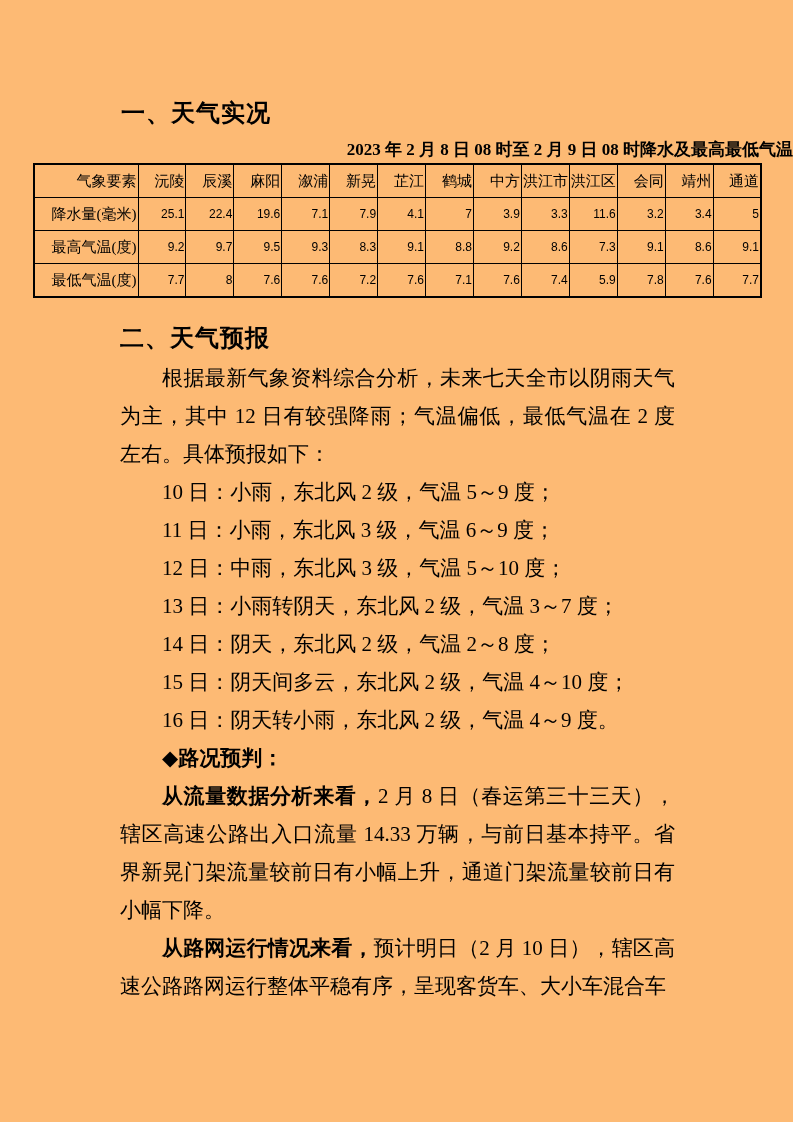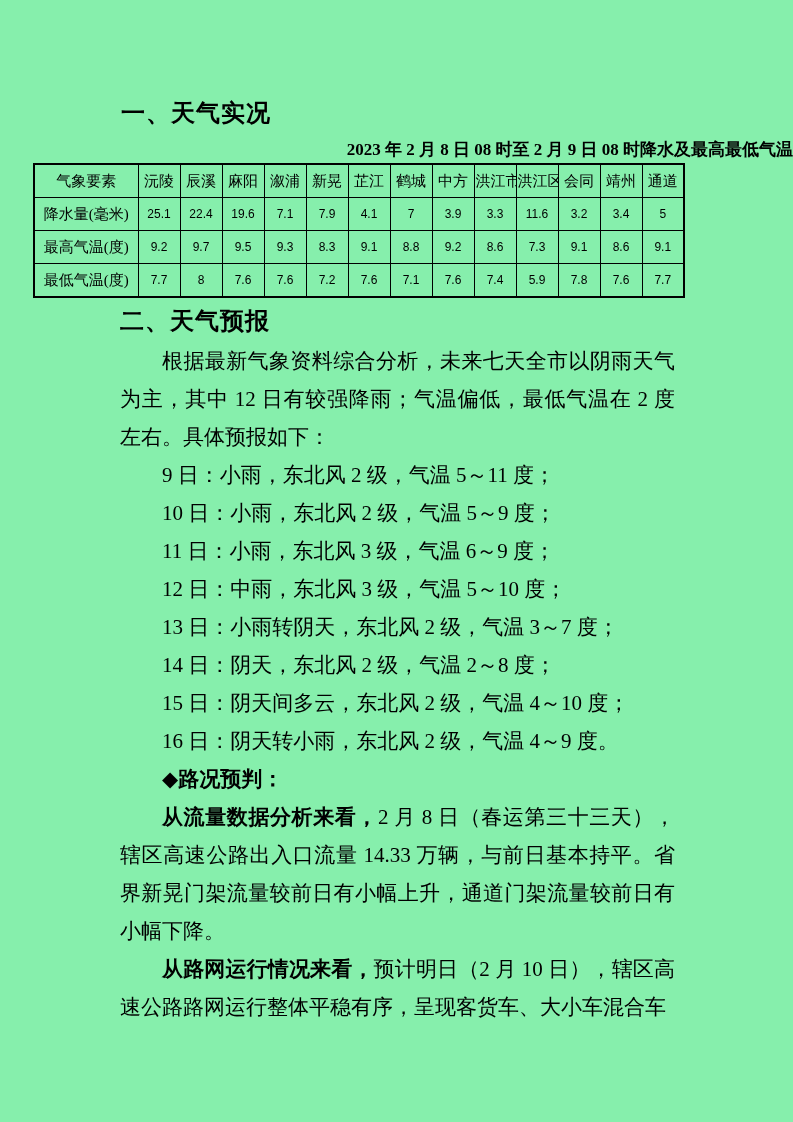--- a/index.html
+++ b/index.html
@@ -1,62 +1,62 @@
 <!DOCTYPE html>
 <html><head>
 <meta charset="utf-8">
 <style>
   html,body { margin:0; padding:0; background:#888; }
   .page {
     position:relative;
     width:793px; height:1122px;
     margin:0 auto;
-    background:#86efac;
+    background:#fdba74;
     color:#000000;
     font-family:"Liberation Serif","DejaVu Serif",serif;
     overflow:hidden;
   }
 
   .sec1-title {
     position:absolute; left:121px; top:99px;
     font-size:24px; font-weight:bold; line-height:28px;
     letter-spacing:1px;
   }
 
   .table-title {
     position:absolute; left:0; top:138px; width:793px;
     text-align:right;
     font-size:17px; font-weight:bold;
   }
 
   table.weather {
     position:absolute; left:33px; top:163px;
-    width:652px;
+    width:729px;
     border-collapse:collapse;
     table-layout:fixed;
     border:2px solid #000;
-    text-align:center;
+    text-align:right;
   }
   table.weather th, table.weather td {
     border:1px solid #000;
     height:32px;
     padding:0 1px;
     font-weight:normal;
     overflow:hidden;
     white-space:nowrap;
   }
   table.weather .cjk { font-size:15px; font-family:"Liberation Serif","DejaVu Serif",serif; }
   table.weather .num {
     font-size:12px;
     font-family:"Liberation Sans","DejaVu Sans",sans-serif;
   }
   col.first-col { width:104px; }
 
   .body-text {
-    position:absolute; left:120px; top:306px; width:555px;
+    position:absolute; left:120px; top:323px; width:555px;
     font-size:21px; line-height:38px;
     text-align:justify;
   }
   .sec2-title {
     font-size:24px; font-weight:bold; line-height:30px;
     letter-spacing:1px;
     margin:0 0 6px 0;
     text-align:left;
   }
   .body-text p { margin:0; text-indent:2em; }
@@ -155,21 +155,20 @@
         <td class="num">7.7</td>
       </tr>
     </tbody>
   </table>
 
   <div class="body-text">
     <div class="sec2-title">二、天气预报</div>
 
     <p>根据最新气象资料综合分析，未来七天全市以阴雨天气为主，其中 12 日有较强降雨；气温偏低，最低气温在 2 度左右。具体预报如下：</p>
 
-    <p>9 日：小雨，东北风 2 级，气温 5～11 度；</p>
     <p>10 日：小雨，东北风 2 级，气温 5～9 度；</p>
     <p>11 日：小雨，东北风 3 级，气温 6～9 度；</p>
     <p>12 日：中雨，东北风 3 级，气温 5～10 度；</p>
     <p>13 日：小雨转阴天，东北风 2 级，气温 3～7 度；</p>
     <p>14 日：阴天，东北风 2 级，气温 2～8 度；</p>
     <p>15 日：阴天间多云，东北风 2 级，气温 4～10 度；</p>
     <p>16 日：阴天转小雨，东北风 2 级，气温 4～9 度。</p>
 
     <p class="road-heading">◆路况预判：</p>
 

